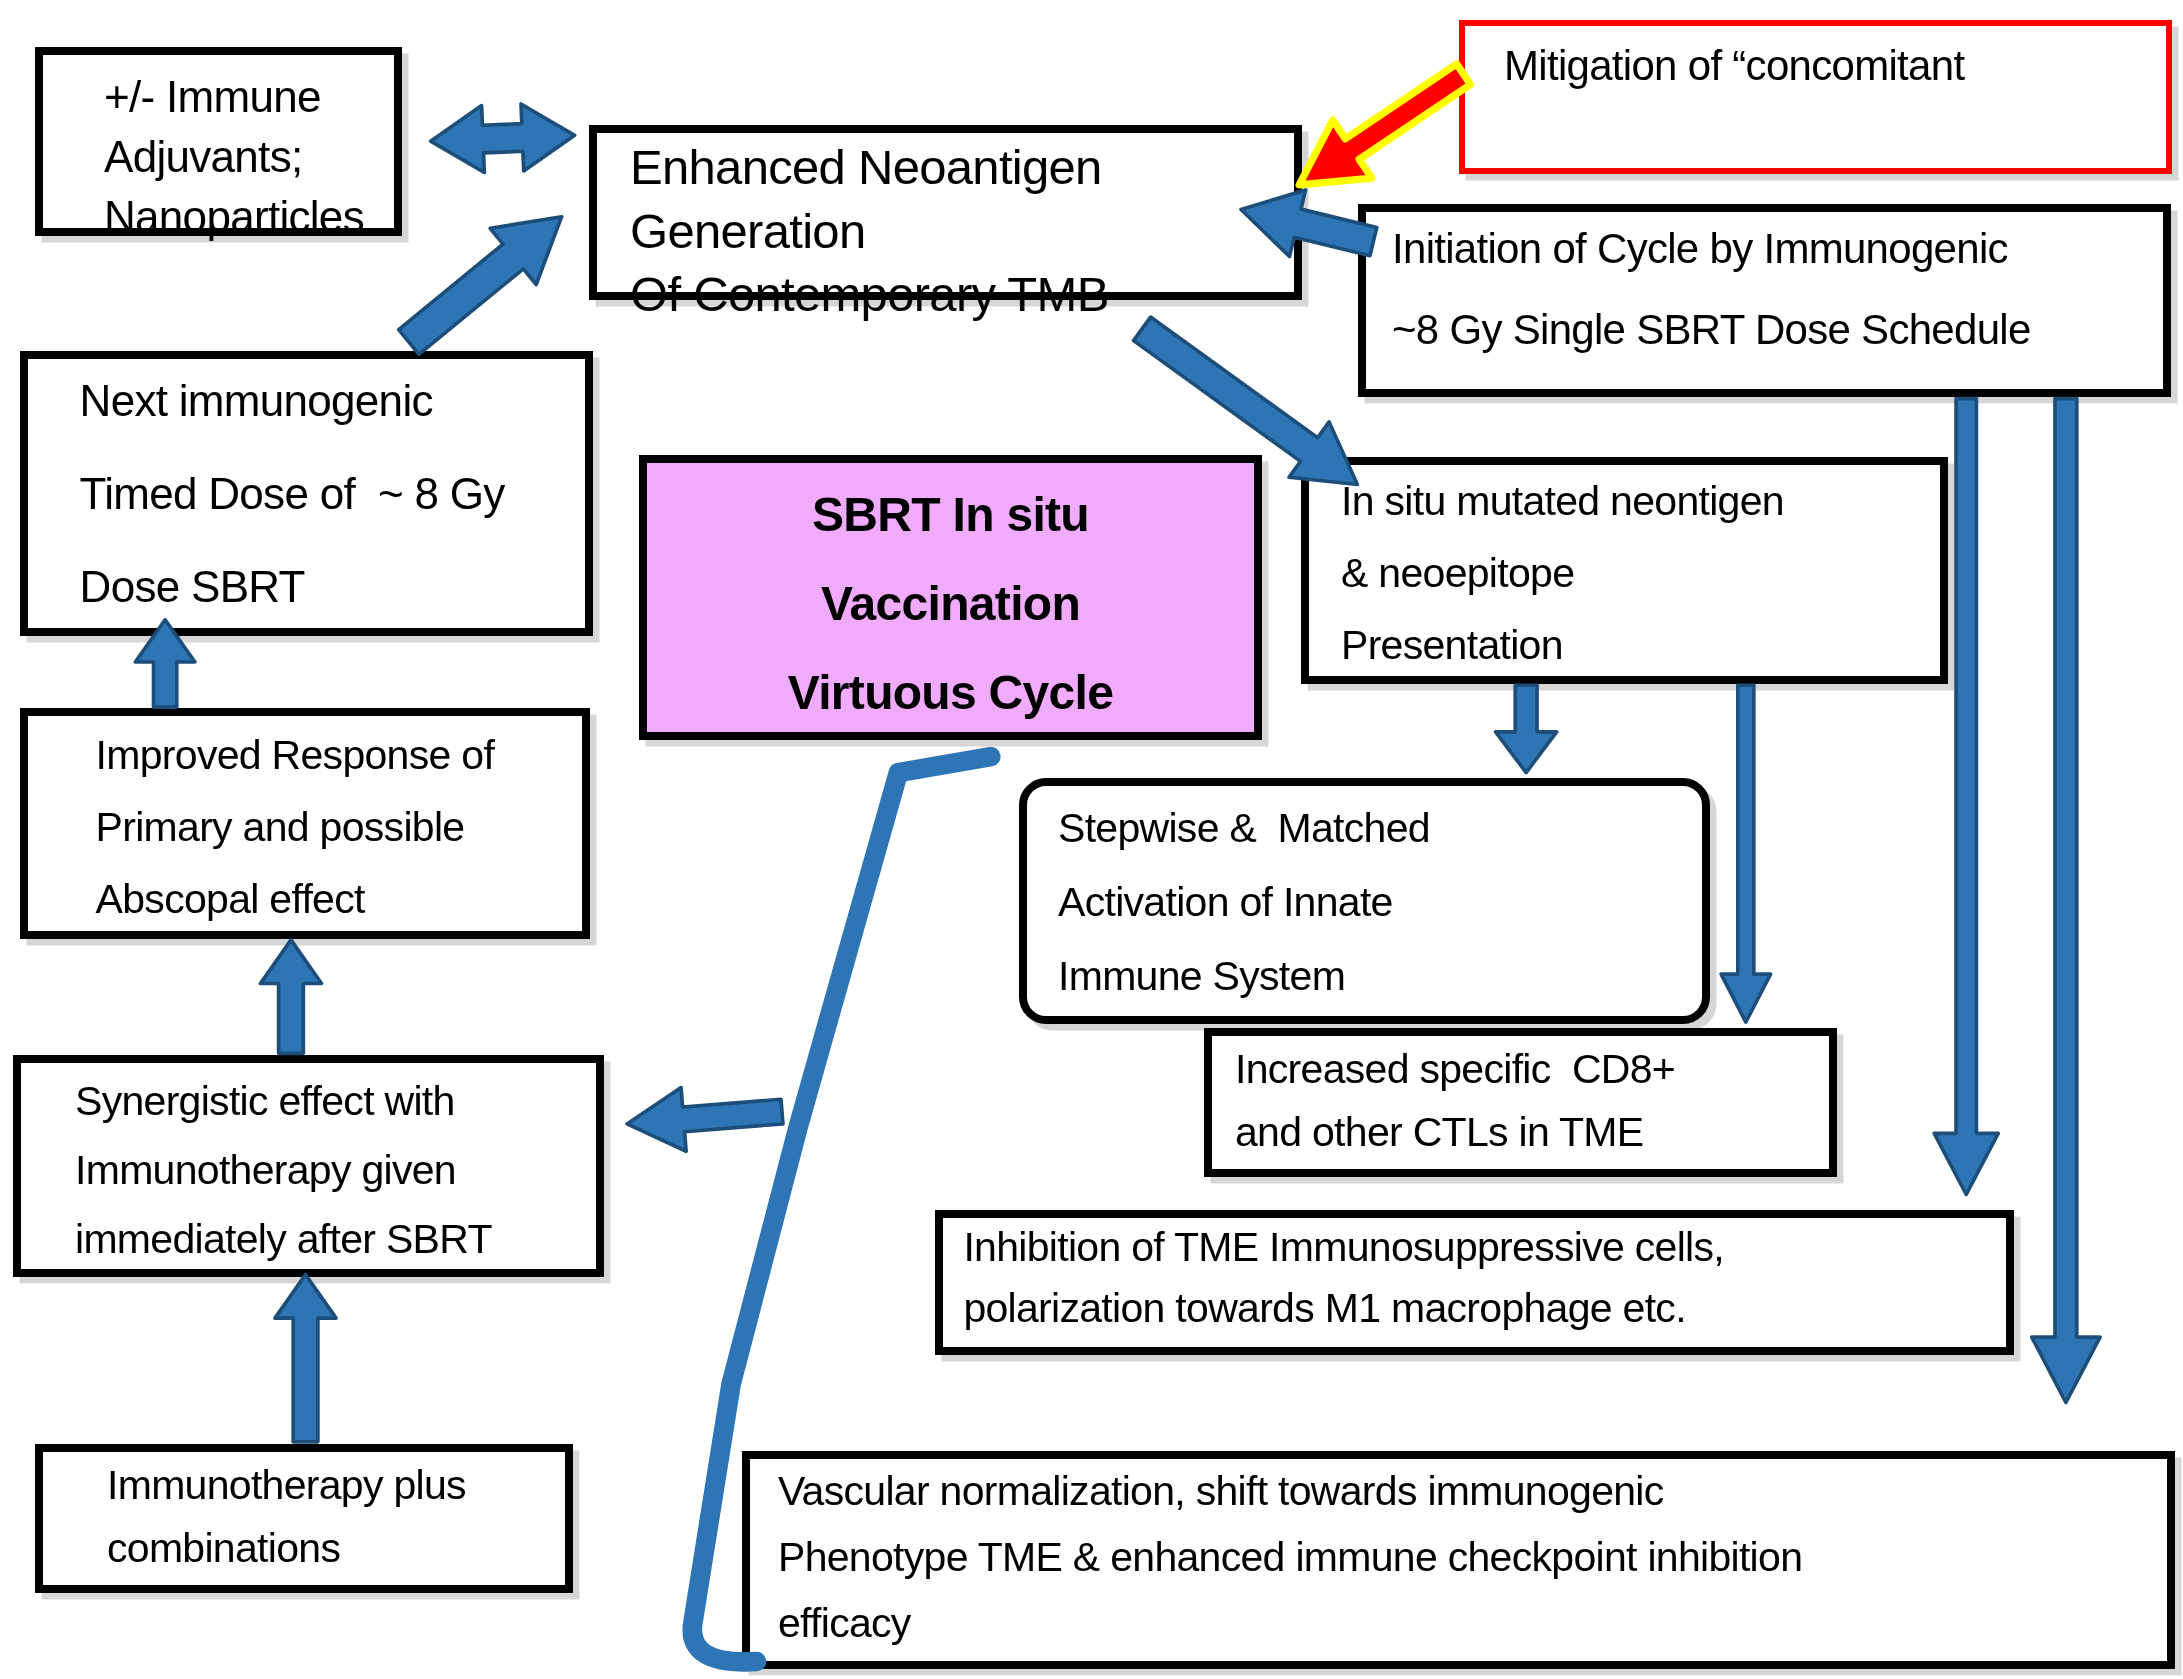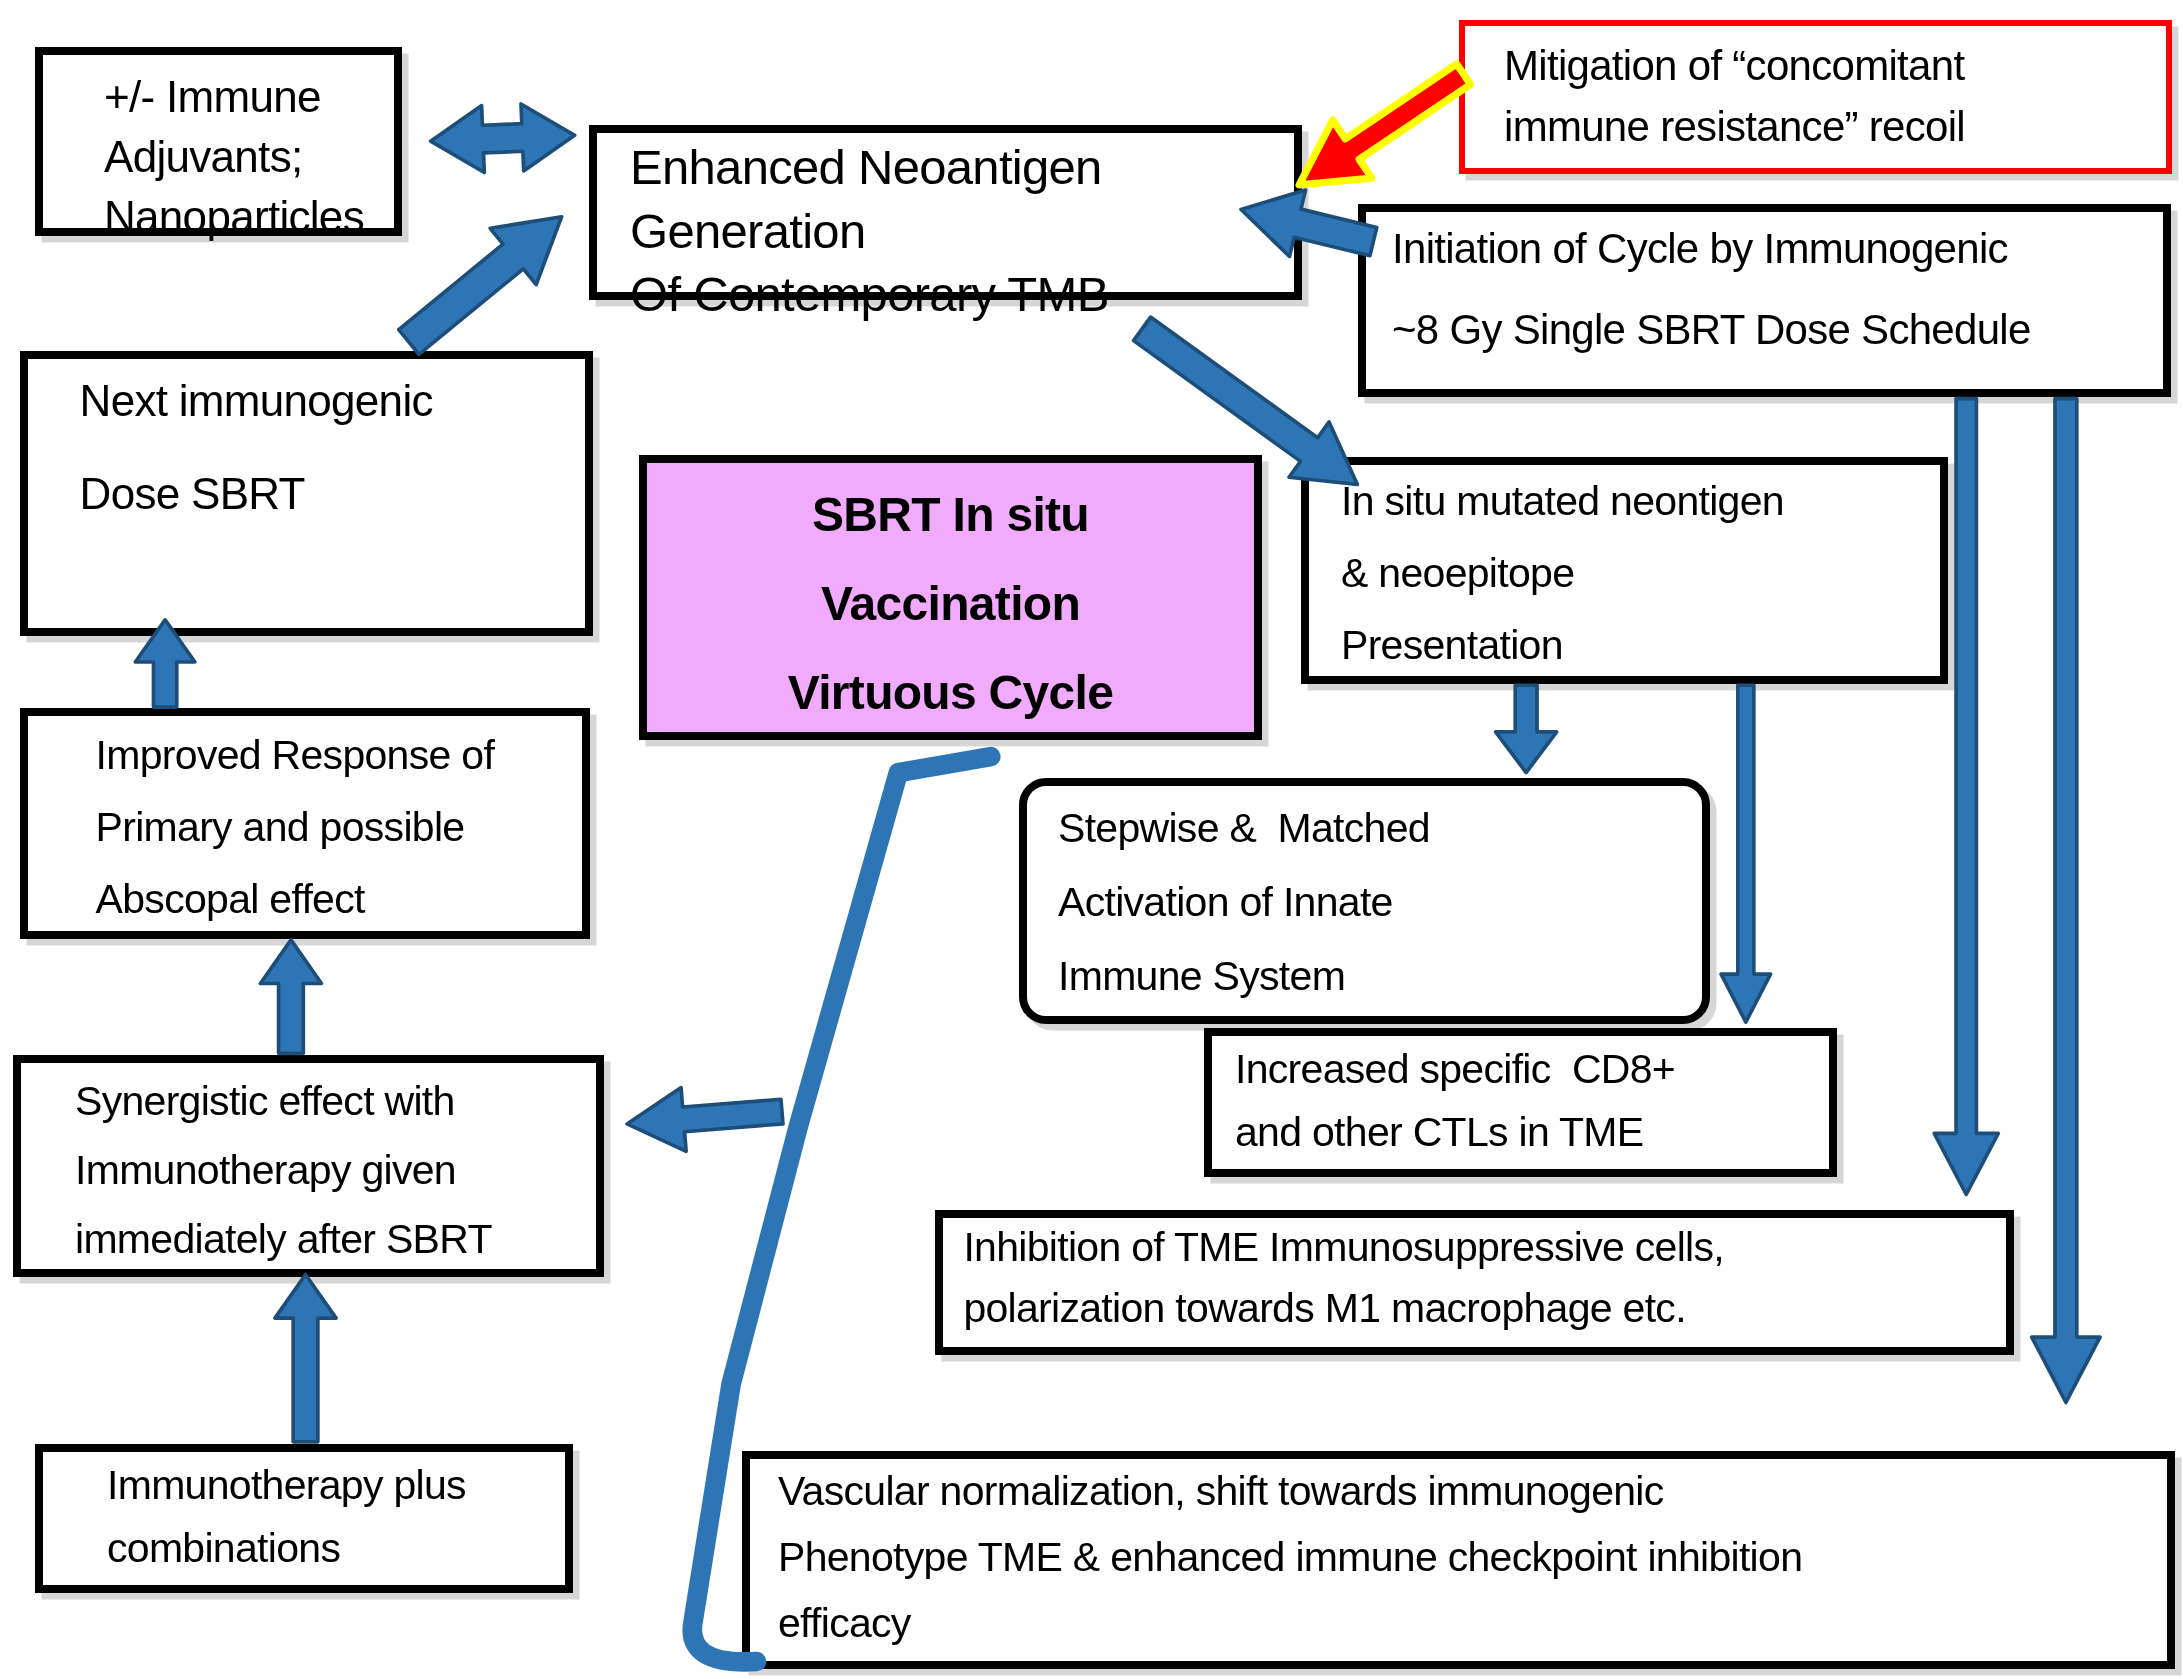--- a/index.html
+++ b/index.html
@@ -86,30 +86,30 @@
     </div>
 
   <div class="box" id="box-neoantigen">
       <div class="line">Enhanced Neoantigen</div>
       <div class="line">Generation</div>
       <div class="line">Of Contemporary TMB</div>
     </div>
 
   <div class="box" id="box-mitigation">
       <div class="line">Mitigation of “concomitant</div>
-      <div class="line">immune resistance” recoil</div>
     </div>
 
   <div class="box" id="box-initiation">
       <div class="line">Initiation of Cycle by Immunogenic</div>
       <div class="line">~8 Gy Single SBRT Dose Schedule</div>
     </div>
 
   <div class="box" id="box-next-dose">
       <div class="line">Next immunogenic</div>
+      <div class="line">Timed Dose of  ~ 8 Gy</div>
       <div class="line">Dose SBRT</div>
     </div>
 
   <div class="box" id="box-cycle">
       <div class="line">SBRT In situ</div>
       <div class="line">Vaccination</div>
       <div class="line">Virtuous Cycle</div>
     </div>
 
   <div class="box" id="box-presentation">

